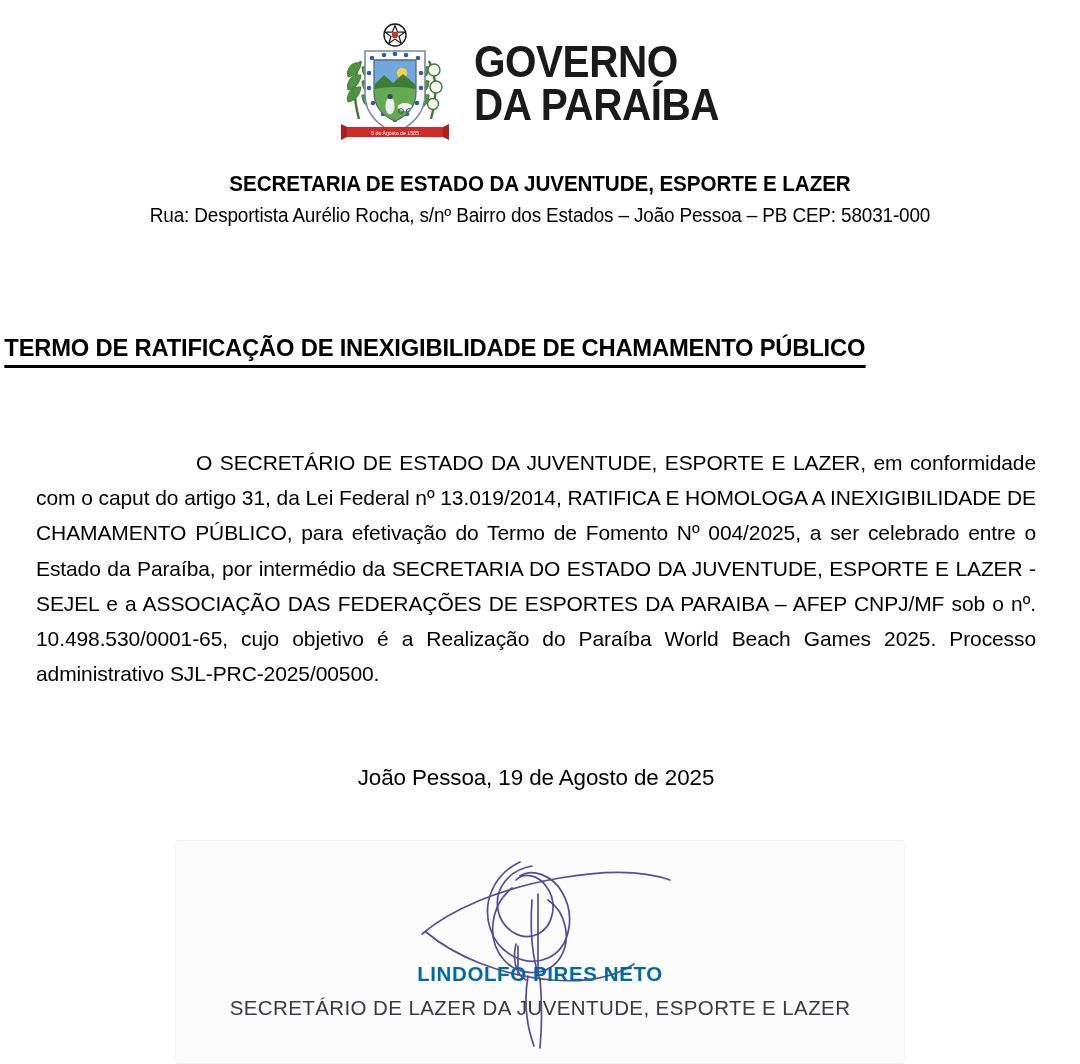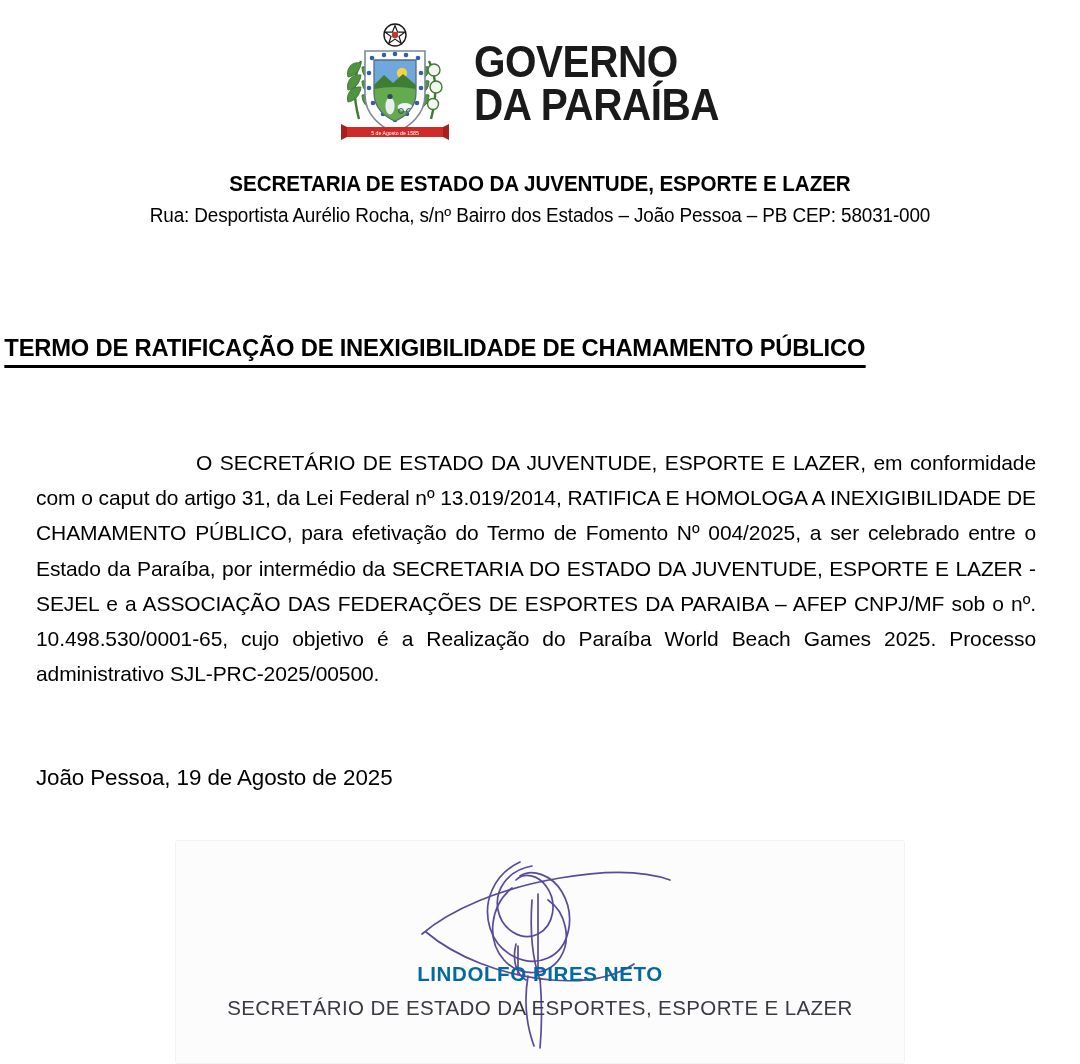--- a/index.html
+++ b/index.html
@@ -101,21 +101,21 @@
     letter-spacing: -0.1px;
     hyphens: none;
   }
 
   
   .date-line {
     position: absolute;
     top: 765px;
     left: 36px;
     width: 1000px;
-    text-align: left;
+    text-align: center;
     font-size: 22.4px;
     letter-spacing: -0.1px;
   }
 
   
   .sign-block {
     position: absolute;
     top: 840px;
     left: 175px;
     width: 730px;
@@ -267,14 +267,14 @@
       <path d="M118 46 L118 128"></path>
       <path d="M112 52 C110 80 112 110 120 132"></path>
       <path d="M96 96 C92 112 96 126 106 132"></path>
       <path d="M98 98 L98 126"></path>
       <path d="M108 128 C104 152 106 176 114 198"></path>
       <path d="M120 130 C122 154 122 178 120 200"></path>
     </g>
   </svg>
 
   <div class="sig-name">LINDOLFO PIRES NETO</div>
-  <div class="sig-role">SECRETÁRIO DE ESTADO DA ESPORTES, ESPORTE E LAZER</div>
+  <div class="sig-role">SECRETÁRIO DE LAZER DA JUVENTUDE, ESPORTE E LAZER</div>
 </div>
 
 </body></html>

